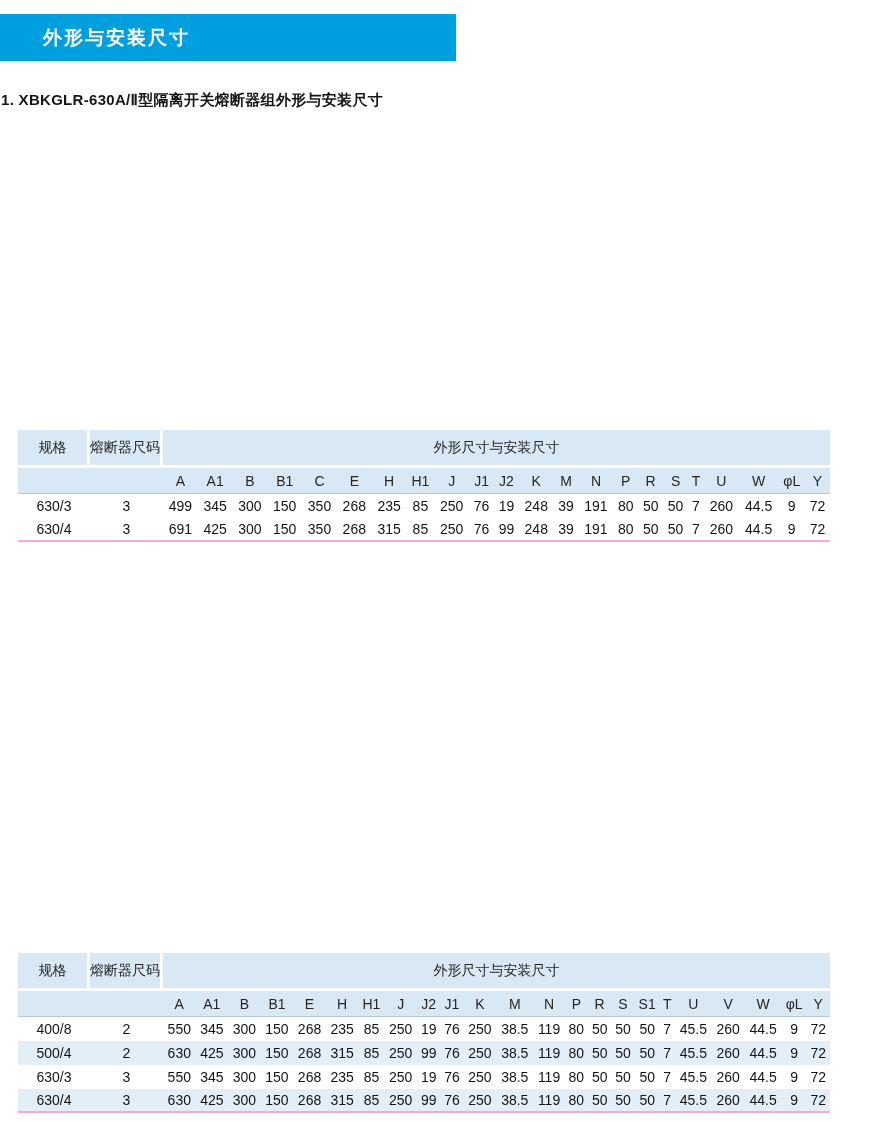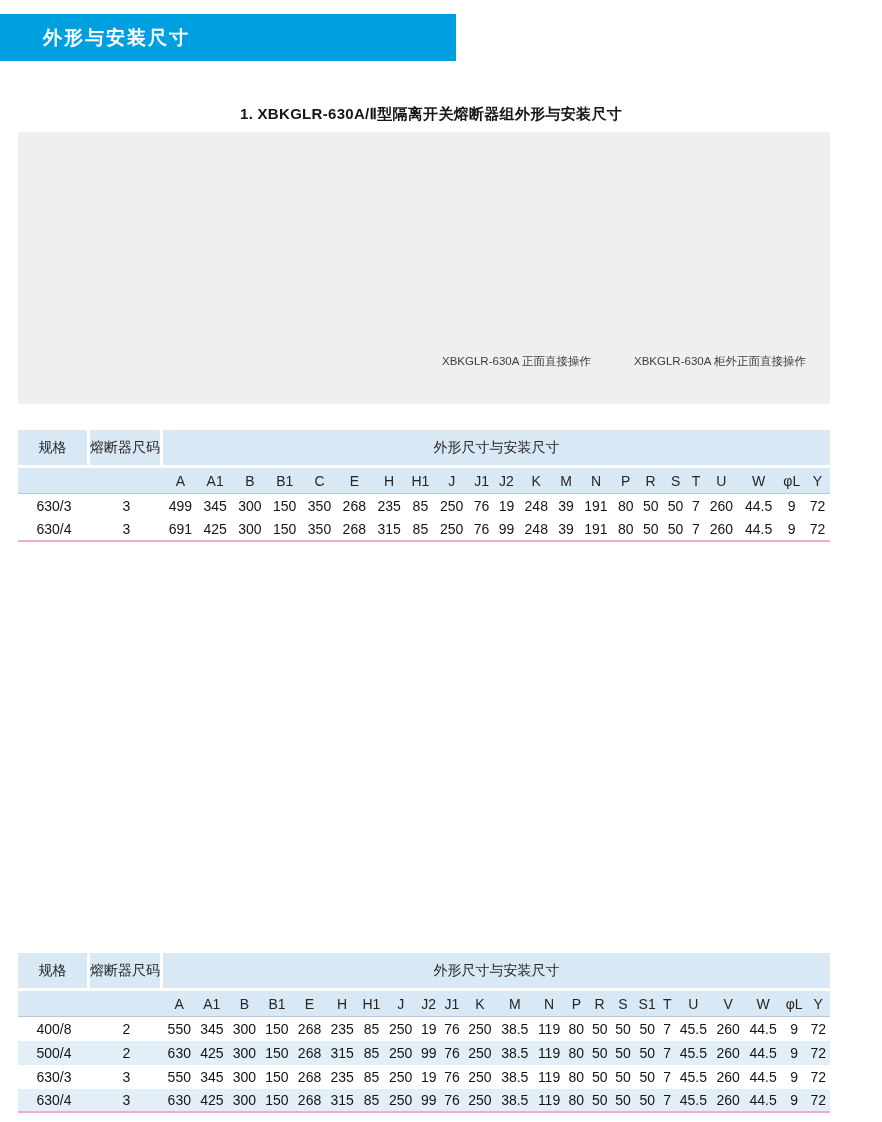--- a/index.html
+++ b/index.html
@@ -14,21 +14,21 @@
   .banner {
     position:absolute; left:0; top:14px; width:456px; height:47px;
     background:var(--banner-blue); display:flex; align-items:center; padding-left:43px;
   }
   .banner-title { color:#ffffff; font-size:19px; font-weight:bold; letter-spacing:2px; }
 
   .section-title {
     position:absolute; left:1px; width:860px;
     font-size:15px; font-weight:bold; color:#161616; letter-spacing:0.3px;
   }
-  #title-0 { top:105px;text-align:center; }
+  #title-0 { top:91px; }
   #title-1 { top:591px; }
 
   .figure { position:absolute; left:18px; width:812px; background:var(--fig-bg); }
   #figure-0 { top:132px; height:272px; }
   #figure-1 { top:645px; height:292px; }
   .caption { position:absolute; font-size:11.5px; color:#3d3d3d; white-space:nowrap; }
   #figure-0 .cap-a { left:424px; top:222px; }
   #figure-0 .cap-b { left:616px; top:222px; }
   #figure-1 .cap-a { left:128px; top:258px; }
   #figure-1 .cap-b { left:531px; top:258px; }
@@ -61,24 +61,20 @@
 <body style="--banner-blue: #009fe0; --hdr-bg: #d8e8f5; --stripe-bg: #e2eef8; --fig-bg: #efefef;">
 
 <div class="page">
 
   <div class="banner">
     <span class="banner-title">外形与安装尺寸</span>
   </div>
 
   <div class="section-title" id="title-0">1. XBKGLR-630A/Ⅱ型隔离开关熔断器组外形与安装尺寸</div>
 
-  <div class="figure" id="figure-0">
-    <span class="caption cap-a">XBKGLR-630A 正面直接操作</span>
-    <span class="caption cap-b">XBKGLR-630A 柜外正面直接操作</span>
-  </div>
 
   <table class="dims" id="table-0">
       <thead>
         <tr class="hdr-row">
           <th class="c-spec">规格</th>
           <th class="c-fuse">熔断器尺码</th>
           <th class="c-span" colspan="22">外形尺寸与安装尺寸</th>
         </tr>
         <tr class="sub-row">
           <th class="c-spec"></th>

